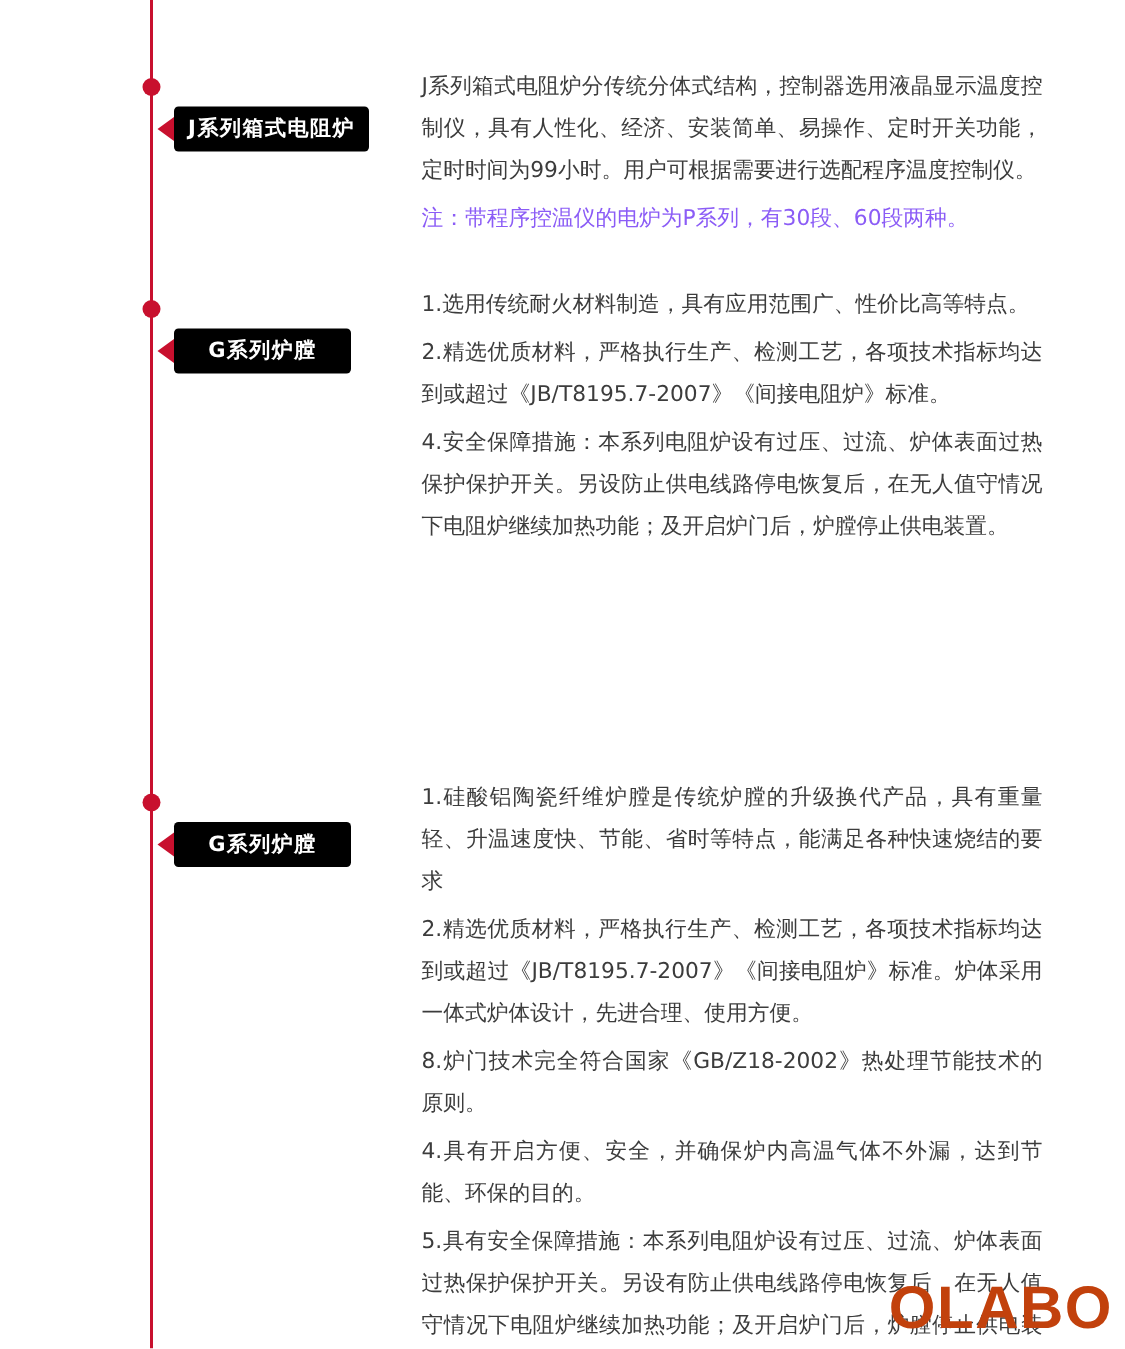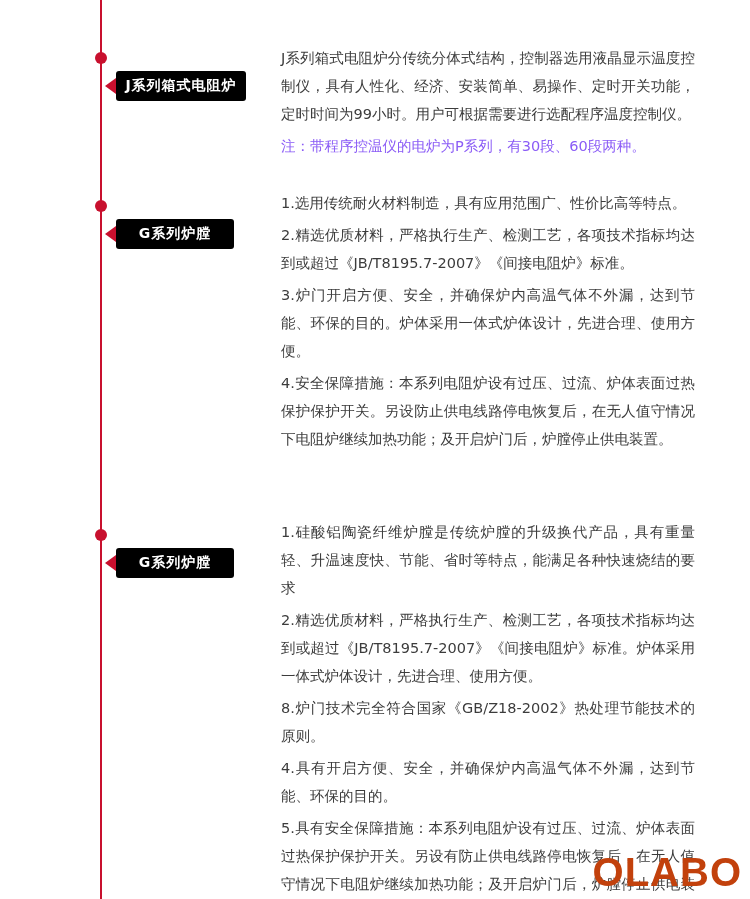--- a/index.html
+++ b/index.html
@@ -123,21 +123,20 @@
       <p class="note">注：带程序控温仪的电炉为P系列，有30段、60段两种。</p>
     </div>
   </div>
 
   <div class="section" style="top:0;">
     <div class="dot" style="top:200px;"></div>
     <div class="banner" style="top:191px; width:118px;">G系列炉膛</div>
     <div class="body-block" style="top:185px;">
       <p>1.选用传统耐火材料制造，具有应用范围广、性价比高等特点。</p>
       <p>2.精选优质材料，严格执行生产、检测工艺，各项技术指标均达到或超过《JB/T8195.7-2007》《间接电阻炉》标准。</p>
-      <p>3.炉门开启方便、安全，并确保炉内高温气体不外漏，达到节能、环保的目的。炉体采用一体式炉体设计，先进合理、使用方便。</p>
       <p>4.安全保障措施：本系列电阻炉设有过压、过流、炉体表面过热保护保护开关。另设防止供电线路停电恢复后，在无人值守情况下电阻炉继续加热功能；及开启炉门后，炉膛停止供电装置。</p>
     </div>
   </div>
 
   <div class="section" style="top:0;">
     <div class="dot" style="top:529px;"></div>
     <div class="banner" style="top:520px; width:118px;">G系列炉膛</div>
     <div class="body-block" style="top:514px;">
       <p>1.硅酸铝陶瓷纤维炉膛是传统炉膛的升级换代产品，具有重量轻、升温速度快、节能、省时等特点，能满足各种快速烧结的要求</p>
       <p>2.精选优质材料，严格执行生产、检测工艺，各项技术指标均达到或超过《JB/T8195.7-2007》《间接电阻炉》标准。炉体采用一体式炉体设计，先进合理、使用方便。</p>

